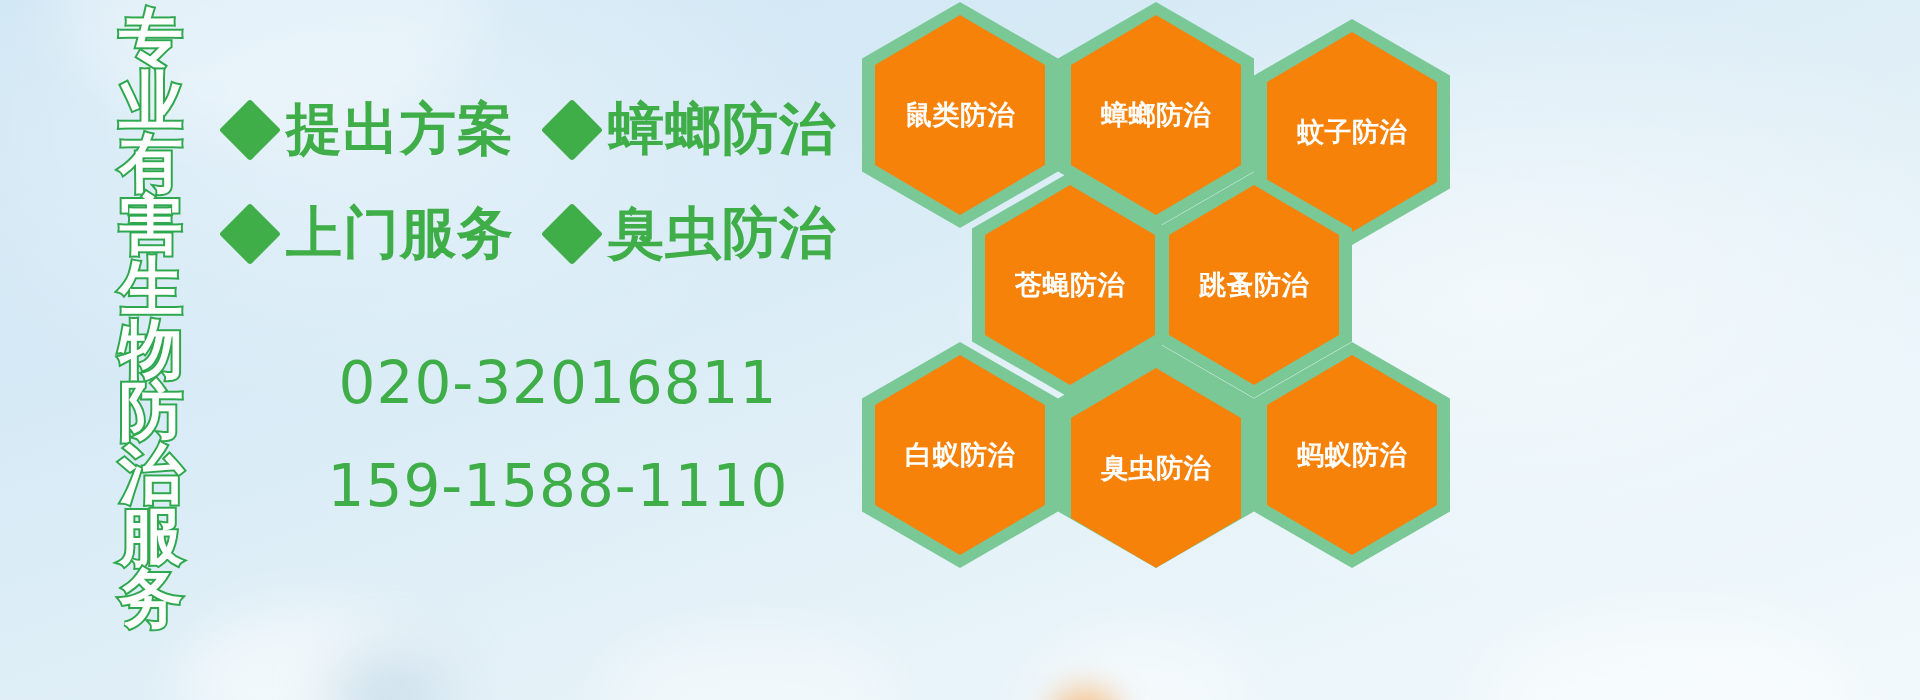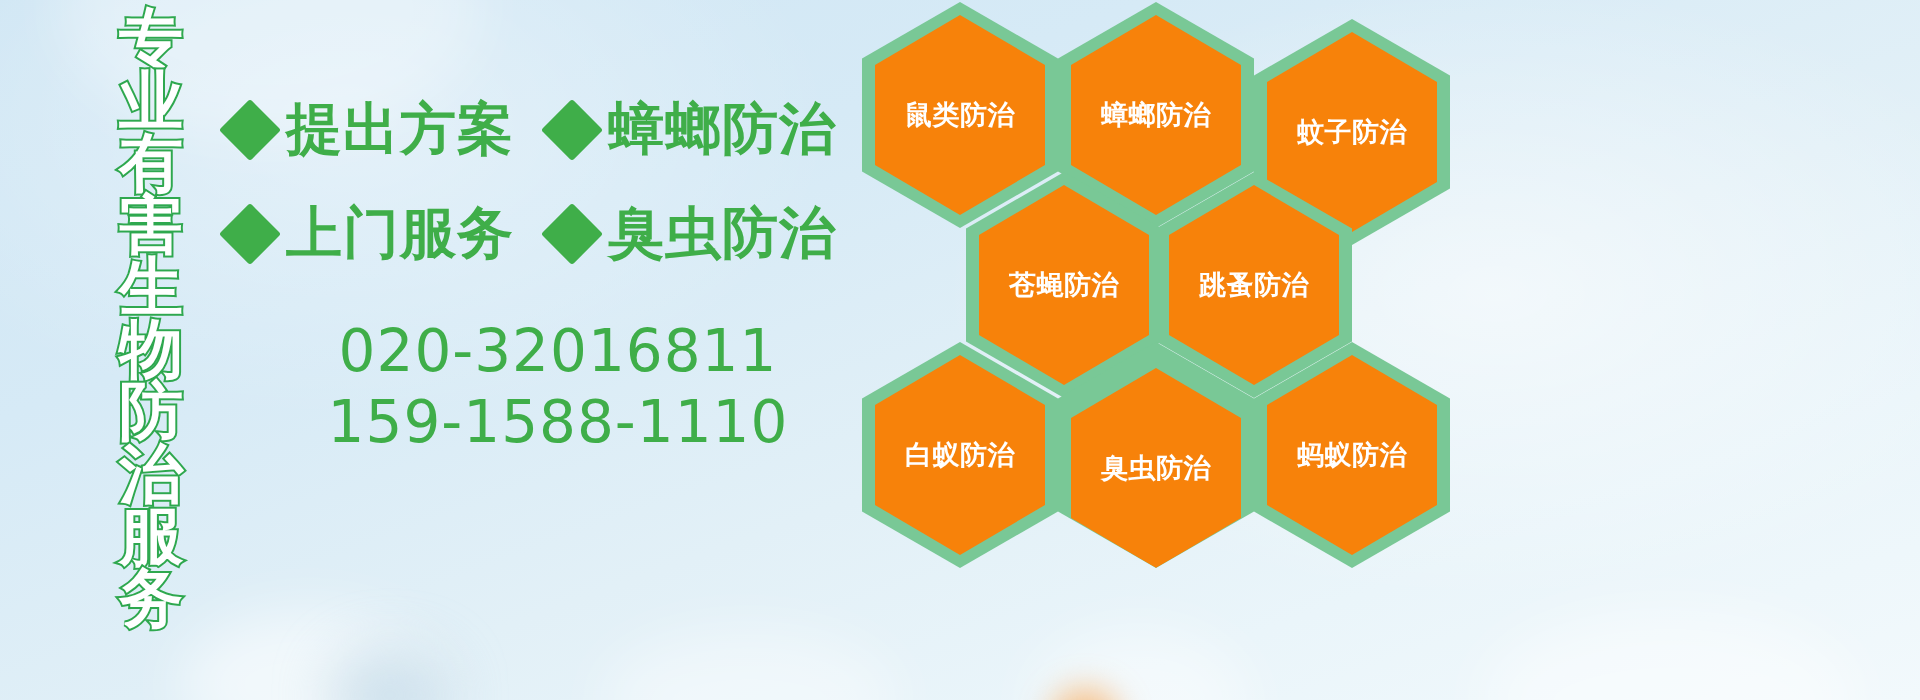--- a/index.html
+++ b/index.html
@@ -61,20 +61,21 @@
 
   
   .contact{position:absolute;left:228px;top:316px;width:660px;text-align:center;}
   .contact-title{
     font-size:54px;font-weight:700;color:#3fae49;letter-spacing:2px;
     margin-bottom:8px;padding-left:10px;
   }
   .phone{
     font-size:58px;font-weight:400;color:#3fae49;letter-spacing:1px;
     line-height:1.22;
+    margin-top:32px;
   }
 
   
   .hexwrap{position:absolute;left:846px;top:-12px;width:620px;height:560px;}
   .hex{
     position:absolute;width:196px;height:226px;
     background:#79c896;
     clip-path:polygon(50% 0%,100% 25%,100% 75%,50% 100%,0% 75%,0% 25%);
     display:flex;align-items:center;justify-content:center;
   }
@@ -153,21 +154,21 @@
       <div class="inner">
         <span class="lbl">蟑螂防治</span>
       </div>
     </div>
     <div class="hex" style="left:408px;top:31px;">
       <div class="inner">
         <span class="lbl">蚊子防治</span>
       </div>
     </div>
 
-    <div class="hex" style="left:120px;top:184px;">
+    <div class="hex" style="left:126px;top:184px;">
       <div class="inner">
         <span class="lbl">苍蝇防治</span>
       </div>
     </div>
     <div class="hex" style="left:310px;top:184px;justify-content:center;">
       <div class="inner">
         <span class="lbl">跳蚤防治</span>
       </div>
     </div>
 

